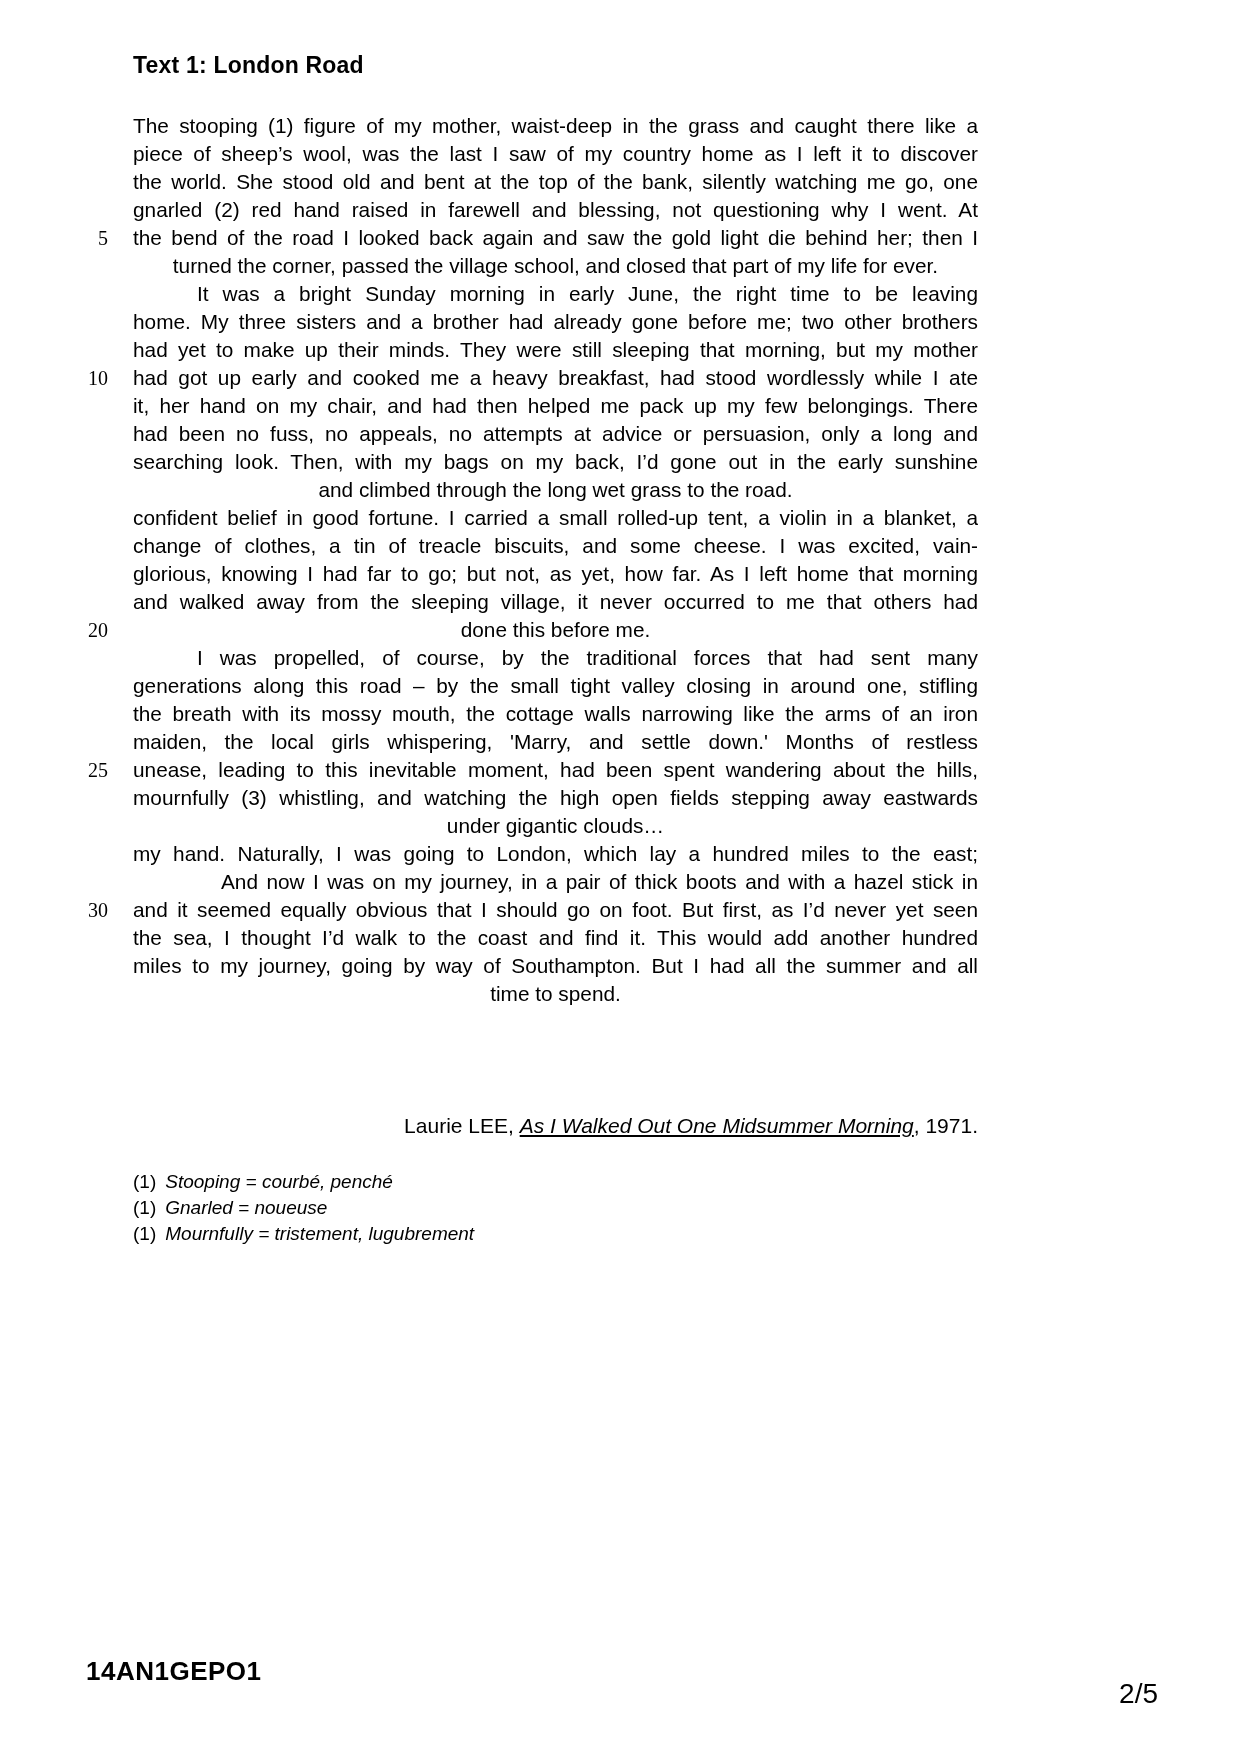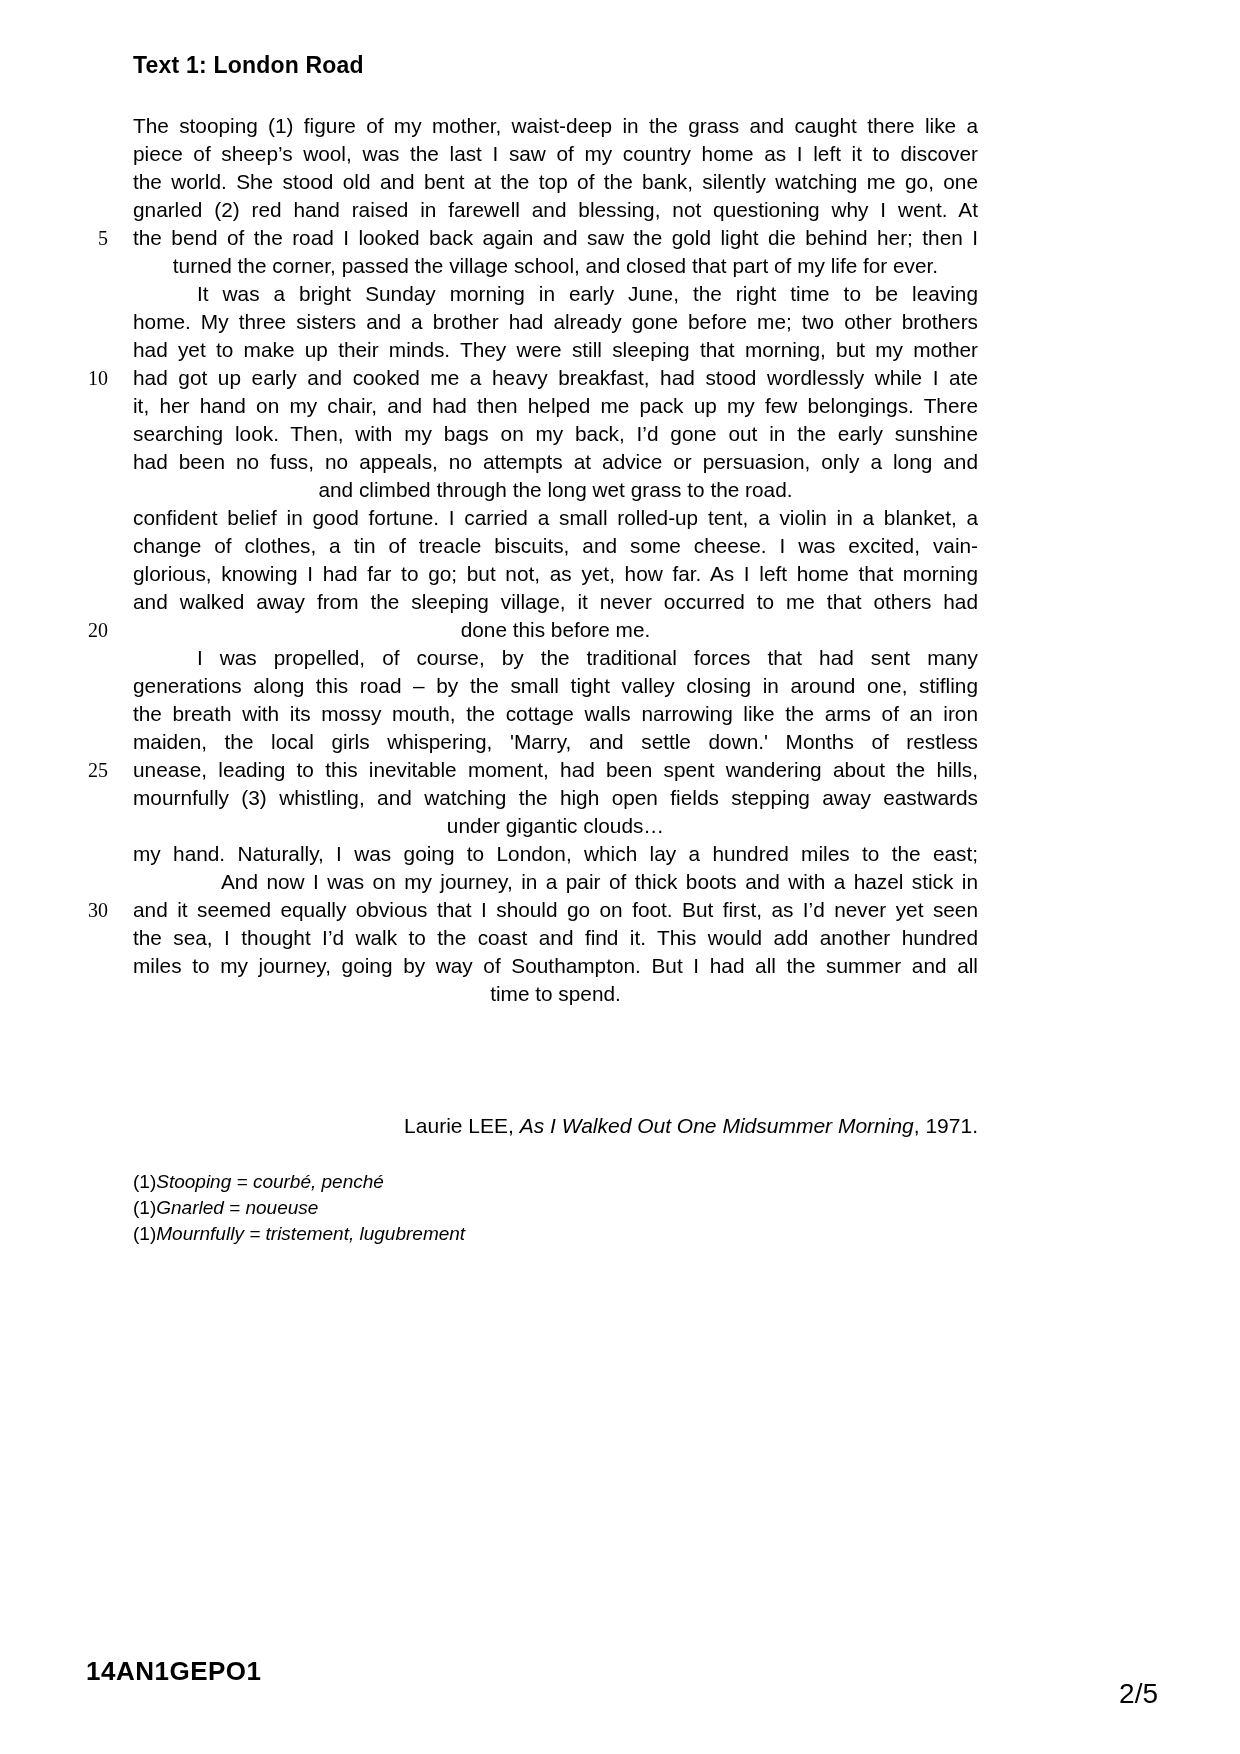--- a/index.html
+++ b/index.html
@@ -24,25 +24,25 @@
     font-size:20.8px;line-height:28px;height:28px;overflow:hidden;
     text-align:center;white-space:normal;
   }
   .tx.j{text-align:justify;text-align-last:justify;}
   .tx.ind1{text-indent:64px;}
   .tx.ind2{text-indent:88px;}
   .attribution{
     position:absolute;left:133px;top:1114px;width:845px;
     text-align:right;font-size:21px;
   }
-  .attribution .it{font-style:italic;}
+  .attribution .it{font-style:italic;text-decoration:underline;}
   .footnotes{position:absolute;left:133px;top:1169px;}
   .fn{height:26px;line-height:26px;font-size:19px;}
   .fn .fn-marker{font-style:normal;}
-  .fn .fn-text{font-style:italic;}
+  .fn .fn-text{font-style:italic;margin-left:9px;}
   .footer-left{
     position:absolute;left:86px;top:1656px;
     font-size:26px;font-weight:bold;letter-spacing:0.5px;
   }
   .footer-right{
     position:absolute;right:82px;top:1657px;
     font-family:Liberation Sans, sans-serif;font-size:28px;margin-top:21px;
   }
 </style>
 </head>
@@ -92,25 +92,25 @@
       <div class="row">
         <span class="no">10</span>
         <span class="tx j">had got up early and cooked me a heavy breakfast, had stood wordlessly while I ate</span>
       </div>
       <div class="row">
         <span class="no"></span>
         <span class="tx j">it, her hand on my chair, and had then helped me pack up my few belongings. There</span>
       </div>
       <div class="row">
         <span class="no"></span>
-        <span class="tx j">searching look. Then, with my bags on my back, I’d gone out in the early sunshine</span>
+        <span class="tx j">had been no fuss, no appeals, no attempts at advice or persuasion, only a long and</span>
       </div>
       <div class="row">
         <span class="no"></span>
-        <span class="tx j">had been no fuss, no appeals, no attempts at advice or persuasion, only a long and</span>
+        <span class="tx j">searching look. Then, with my bags on my back, I’d gone out in the early sunshine</span>
       </div>
       <div class="row">
         <span class="no"></span>
         <span class="tx">and climbed through the long wet grass to the road.</span>
       </div>
       <div class="row">
         <span class="no"></span>
         <span class="tx j">confident belief in good fortune. I carried a small rolled-up tent, a violin in a blanket, a</span>
       </div>
       <div class="row">

